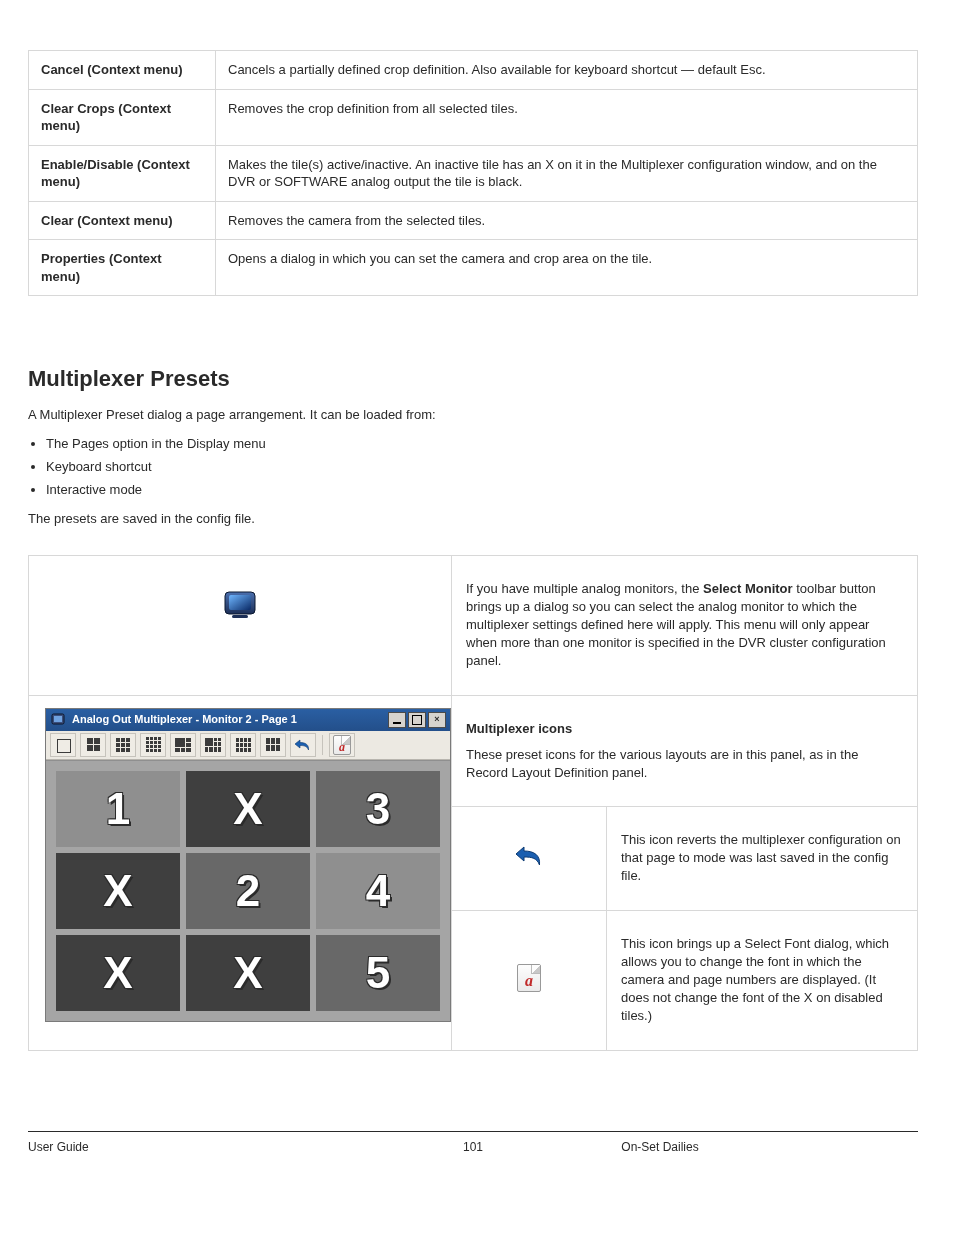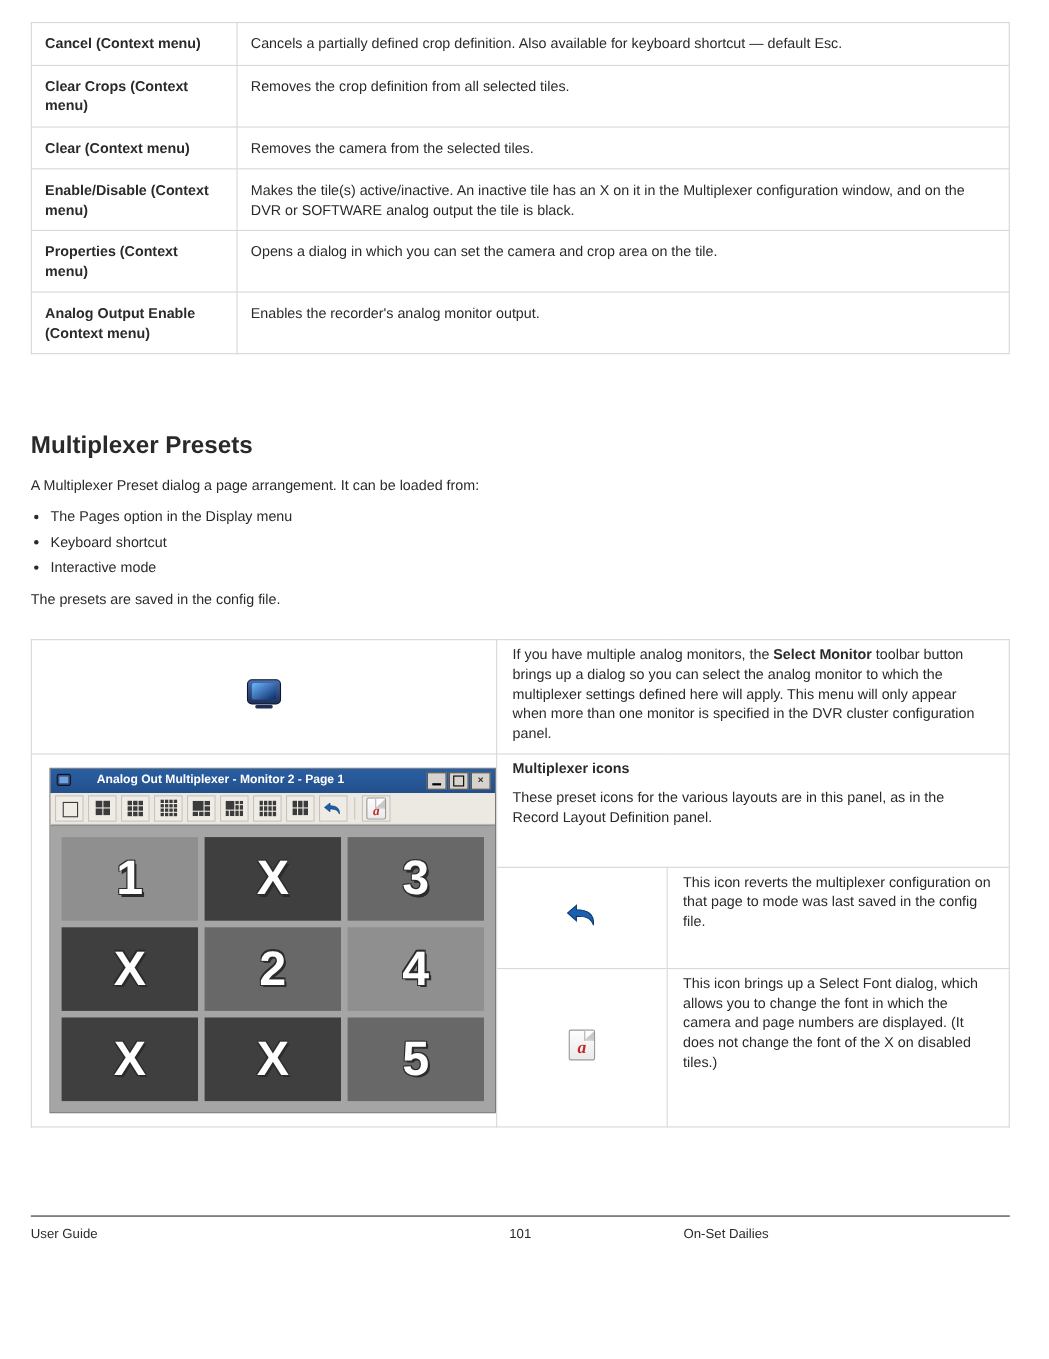--- a/index.html
+++ b/index.html
@@ -1,30 +1,30 @@
 <!DOCTYPE html>
 <html><head>
 <meta charset="utf-8">
 <style>
   html,body{margin:0;padding:0;background:#fff;font-family:Arial,Helvetica,sans-serif;color:#2a2a2a}
   .page{width:954px;min-height:1235px;position:relative;box-sizing:border-box;padding:20px 36px 40px 28px}
   table{border-collapse:collapse;width:100%}
 
   
-  .upper{}
+  .upper{margin-top:30px}
   .upper td{border:1px solid #d8d8d8;vertical-align:top;padding:10px 12px;font-size:13px;line-height:1.35}
   .upper td.lbl{width:162px;font-weight:bold}
 
   
   h2{font-size:22px;font-weight:bold;margin:70px 0 14px 0}
   .intro{font-size:13px;line-height:1.45;margin:0 0 10px 0}
 
   
   .lower{margin-top:26px}
-  .lower td{border:1px solid #d8d8d8;vertical-align:top;padding:4px 14px;font-size:13px;line-height:1.4}
+  .lower td{border:1px solid #d8d8d8;vertical-align:top;padding:24px 14px;font-size:13px;line-height:1.4}
   .lower .head .iconcell{width:162px;text-align:center;padding-top:34px;padding-bottom:34px}
   .lower .head .desc{font-weight:normal}
   .lower .head .desc b{font-weight:bold}
   .lower .shot{width:404px;padding:0;vertical-align:top}
   .lower .iconmid{width:126px;text-align:center;vertical-align:middle}
   .desc-title{font-weight:bold;margin-bottom:8px}
 
   
   .mon-ico{display:inline-block}
   .mon-ico svg{display:block}
@@ -33,21 +33,21 @@
   .undo-ico{display:inline-block}
   .undo-ico svg{display:block}
 
   
   .font-ico{display:inline-block;width:22px;height:26px;border:1px solid #999;background:linear-gradient(#fdfdfd,#eaeaea);position:relative;border-radius:2px}
   .font-ico::before{content:"";position:absolute;top:0;right:0;width:8px;height:8px;background:linear-gradient(135deg,#fdfdfd 0 50%,#c8c8c8 50% 100%);border-left:1px solid #bbb;border-bottom:1px solid #bbb}
   .font-ico span{position:absolute;left:0;right:0;bottom:2px;text-align:center;font-family:"Times New Roman",serif;font-style:italic;font-weight:bold;color:#c02a2a;font-size:16px;line-height:1}
 
   
   .win{width:404px;border:1px solid #7a7a7a;background:#d6d3ce;font-family:Tahoma,Arial,sans-serif;margin:12px 0 12px 16px;box-shadow:1px 1px 0 #9b9b9b inset}
-  .titlebar{height:22px;background:linear-gradient(#2a5fa3,#234f8a);display:flex;align-items:center;padding:0 4px;gap:22px}
+  .titlebar{height:22px;background:linear-gradient(#2a5fa3,#234f8a);display:flex;align-items:center;padding:0 4px;gap:6px}
   .titlebar .appico{width:16px;height:16px;display:flex;align-items:center;justify-content:center}
   .titlebar .appico svg{display:block}
   .titlebar .ttl{flex:1;color:#fff;font-size:11px;font-weight:bold;white-space:nowrap;overflow:hidden}
   .titlebar .wbtns{display:flex;gap:2px}
   .titlebar .wbtn{width:16px;height:14px;background:#d6d3ce;border:1px solid #4a4a4a;display:flex;align-items:center;justify-content:center;font-size:9px;font-family:Arial;line-height:1;cursor:pointer}
   .titlebar .wbtn.min::before{content:"";display:block;width:8px;height:2px;background:#000;margin-top:6px}
   .titlebar .wbtn.max::before{content:"";display:block;width:8px;height:8px;border:1px solid #000}
   .titlebar .wbtn.cls{font-weight:bold}
   .toolbar{height:28px;background:#ece9e2;display:flex;align-items:center;padding:0 4px;gap:4px;border-bottom:1px solid #b8b5ae}
   .tbtn{width:24px;height:22px;border:1px solid #c6c3bc;background:#efece5;display:flex;align-items:center;justify-content:center;cursor:pointer}
@@ -78,34 +78,30 @@
     <tbody id="upper-body">
         <tr>
           <td class="lbl">Cancel (Context menu)</td>
           <td>Cancels a partially defined crop definition. Also available for keyboard shortcut — default Esc.</td>
         </tr>
         <tr>
           <td class="lbl">Clear Crops (Context menu)</td>
           <td>Removes the crop definition from all selected tiles.</td>
         </tr>
         <tr>
+          <td class="lbl">Enable/Disable (Context menu)</td>
+          <td>Makes the tile(s) active/inactive. An inactive tile has an X on it in the Multiplexer configuration window, and on the DVR or SOFTWARE analog output the tile is black.</td>
+        </tr>
+        <tr>
           <td class="lbl">Clear (Context menu)</td>
           <td>Removes the camera from the selected tiles.</td>
         </tr>
         <tr>
-          <td class="lbl">Enable/Disable (Context menu)</td>
-          <td>Makes the tile(s) active/inactive. An inactive tile has an X on it in the Multiplexer configuration window, and on the DVR or SOFTWARE analog output the tile is black.</td>
-        </tr>
-        <tr>
           <td class="lbl">Properties (Context menu)</td>
           <td>Opens a dialog in which you can set the camera and crop area on the tile.</td>
-        </tr>
-        <tr>
-          <td class="lbl">Analog Output Enable (Context menu)</td>
-          <td>Enables the recorder's analog monitor output.</td>
         </tr>
       </tbody>
   </table>
 
   <h2>Multiplexer Presets</h2>
   <p class="intro">A Multiplexer Preset dialog a page arrangement. It can be loaded from:</p>
   <ul class="intro" id="bullets" style="margin:0 0 10px 18px;padding:0">
       <li style="margin-bottom: 4px;">The Pages option in the Display menu</li>
       <li style="margin-bottom: 4px;">Keyboard shortcut</li>
       <li style="margin-bottom: 4px;">Interactive mode</li>

